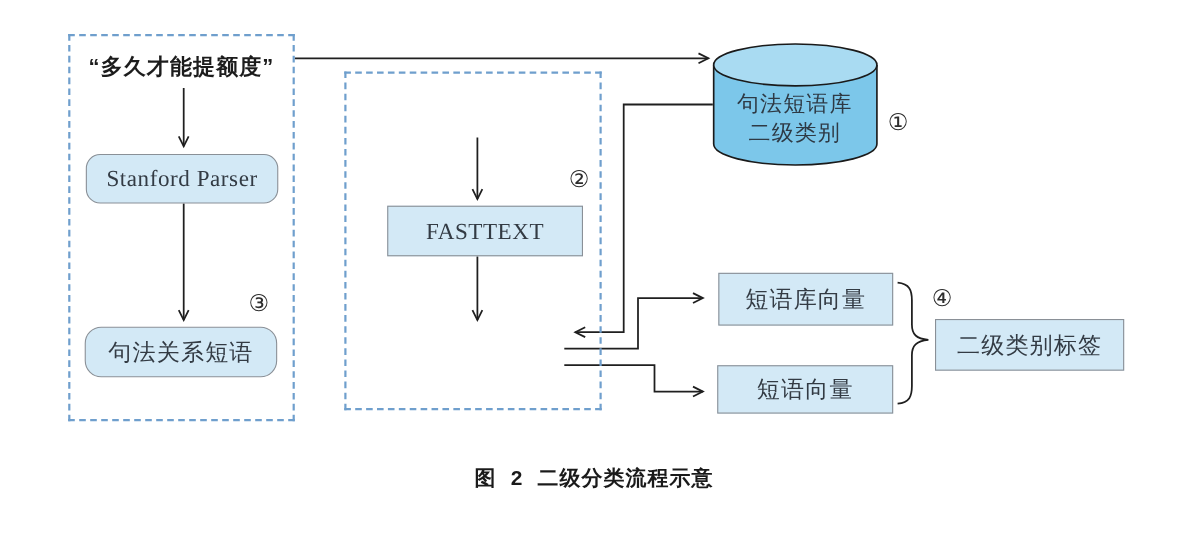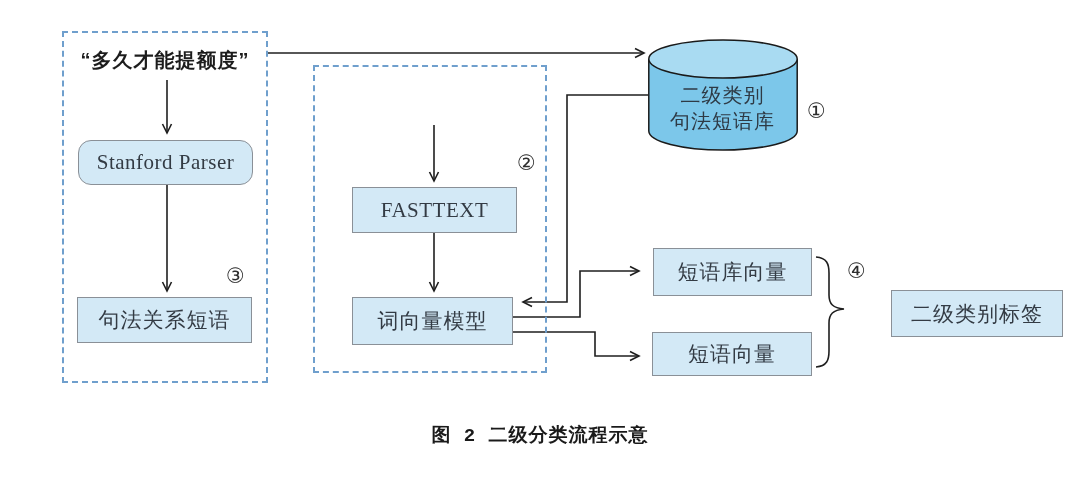--- a/index.html
+++ b/index.html
@@ -128,39 +128,38 @@
       <ellipse class="cyl-top" cx="723" cy="59" rx="74.2" ry="19"></ellipse>
     </g>
   </svg>
 
   <div class="dashed-panel" style="left:62px;top:31px;width:206px;height:352px;"></div>
 
   <div class="free-text" style="left:68px;top:44px;width:194px;height:32px;">“多久才能提额度”</div>
 
   <div class="node" style="left:78px;top:140px;width:175px;height:45px;letter-spacing:0.5px;border-radius:13px;">Stanford Parser</div>
 
-  <div class="node" style="left:77px;top:297px;width:175px;height:46px;">句法关系短语</div>
+  <div class="node" style="left:77px;top:297px;width:175px;height:46px;border-radius:15px;">句法关系短语</div>
 
   <div class="dashed-panel" style="left:313px;top:65px;width:234px;height:308px;"></div>
 
 
-  <div class="node" style="left:352px;top:187px;width:165px;height:46px;letter-spacing:0.5px;">FASTTEXT</div>
+  <div class="node" style="left:352px;top:187px;width:178px;height:46px;letter-spacing:0.5px;">FASTTEXT</div>
 
-  <div class="node" style="left:352px;top:297px;width:161px;height:48px;">词向量模型</div>
 
   <div class="cyl-text" style="left:648px;top:82px;width:149px;">
+    <span>句法短语库</span>
     <span>二级类别</span>
-    <span>句法短语库</span>
   </div>
 
   <div class="node" style="left:653px;top:248px;width:159px;height:48px;">短语库向量</div>
 
   <div class="node" style="left:652px;top:332px;width:160px;height:44px;">短语向量</div>
 
-  <div class="node" style="left:850px;top:290px;width:172px;height:47px;margin-left:41px;">二级类别标签</div>
+  <div class="node" style="left:850px;top:290px;width:172px;height:47px;">二级类别标签</div>
 
   <span class="badge" style="left:807px;top:101px;">①</span>
   <span class="badge" style="left:517px;top:153px;">②</span>
   <span class="badge" style="left:226px;top:266px;">③</span>
   <span class="badge" style="left:847px;top:261px;">④</span>
 
   <div class="caption">图 2  二级分类流程示意</div>
 
 </div>
 

